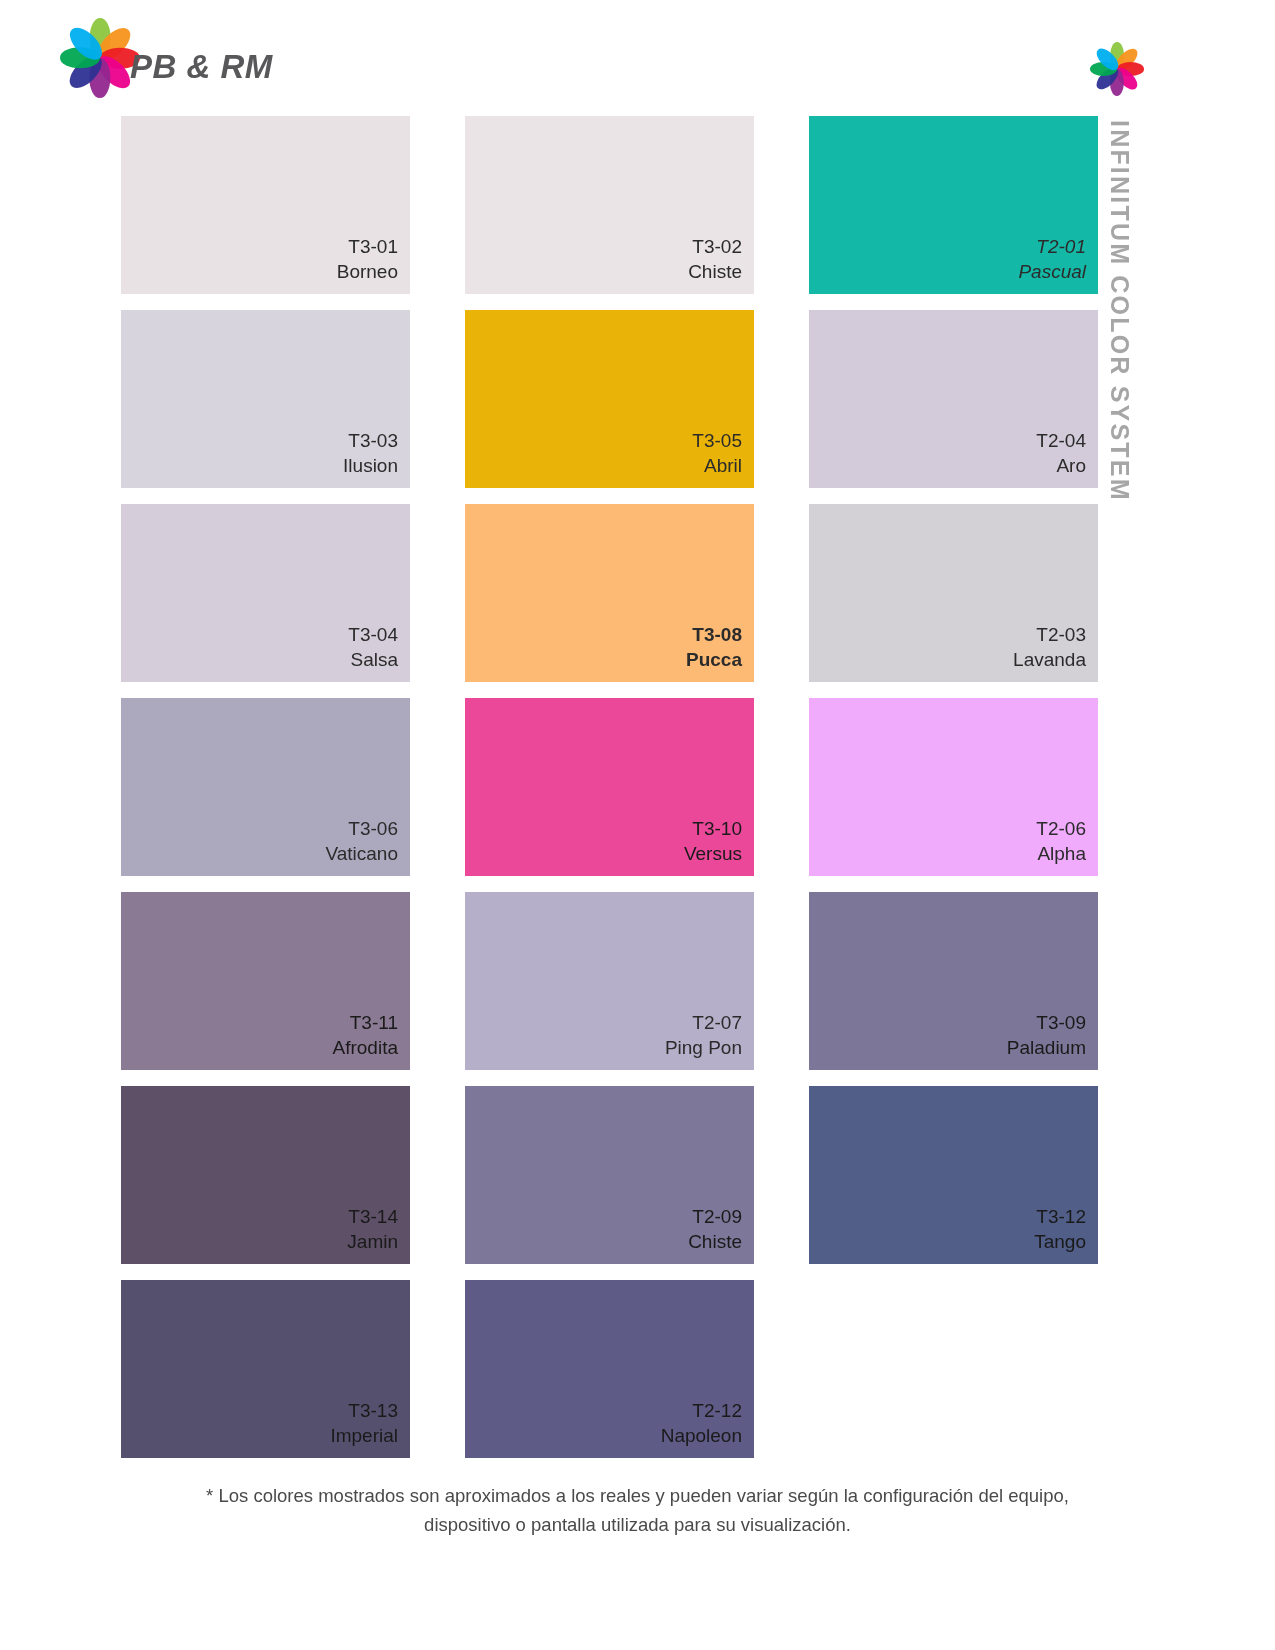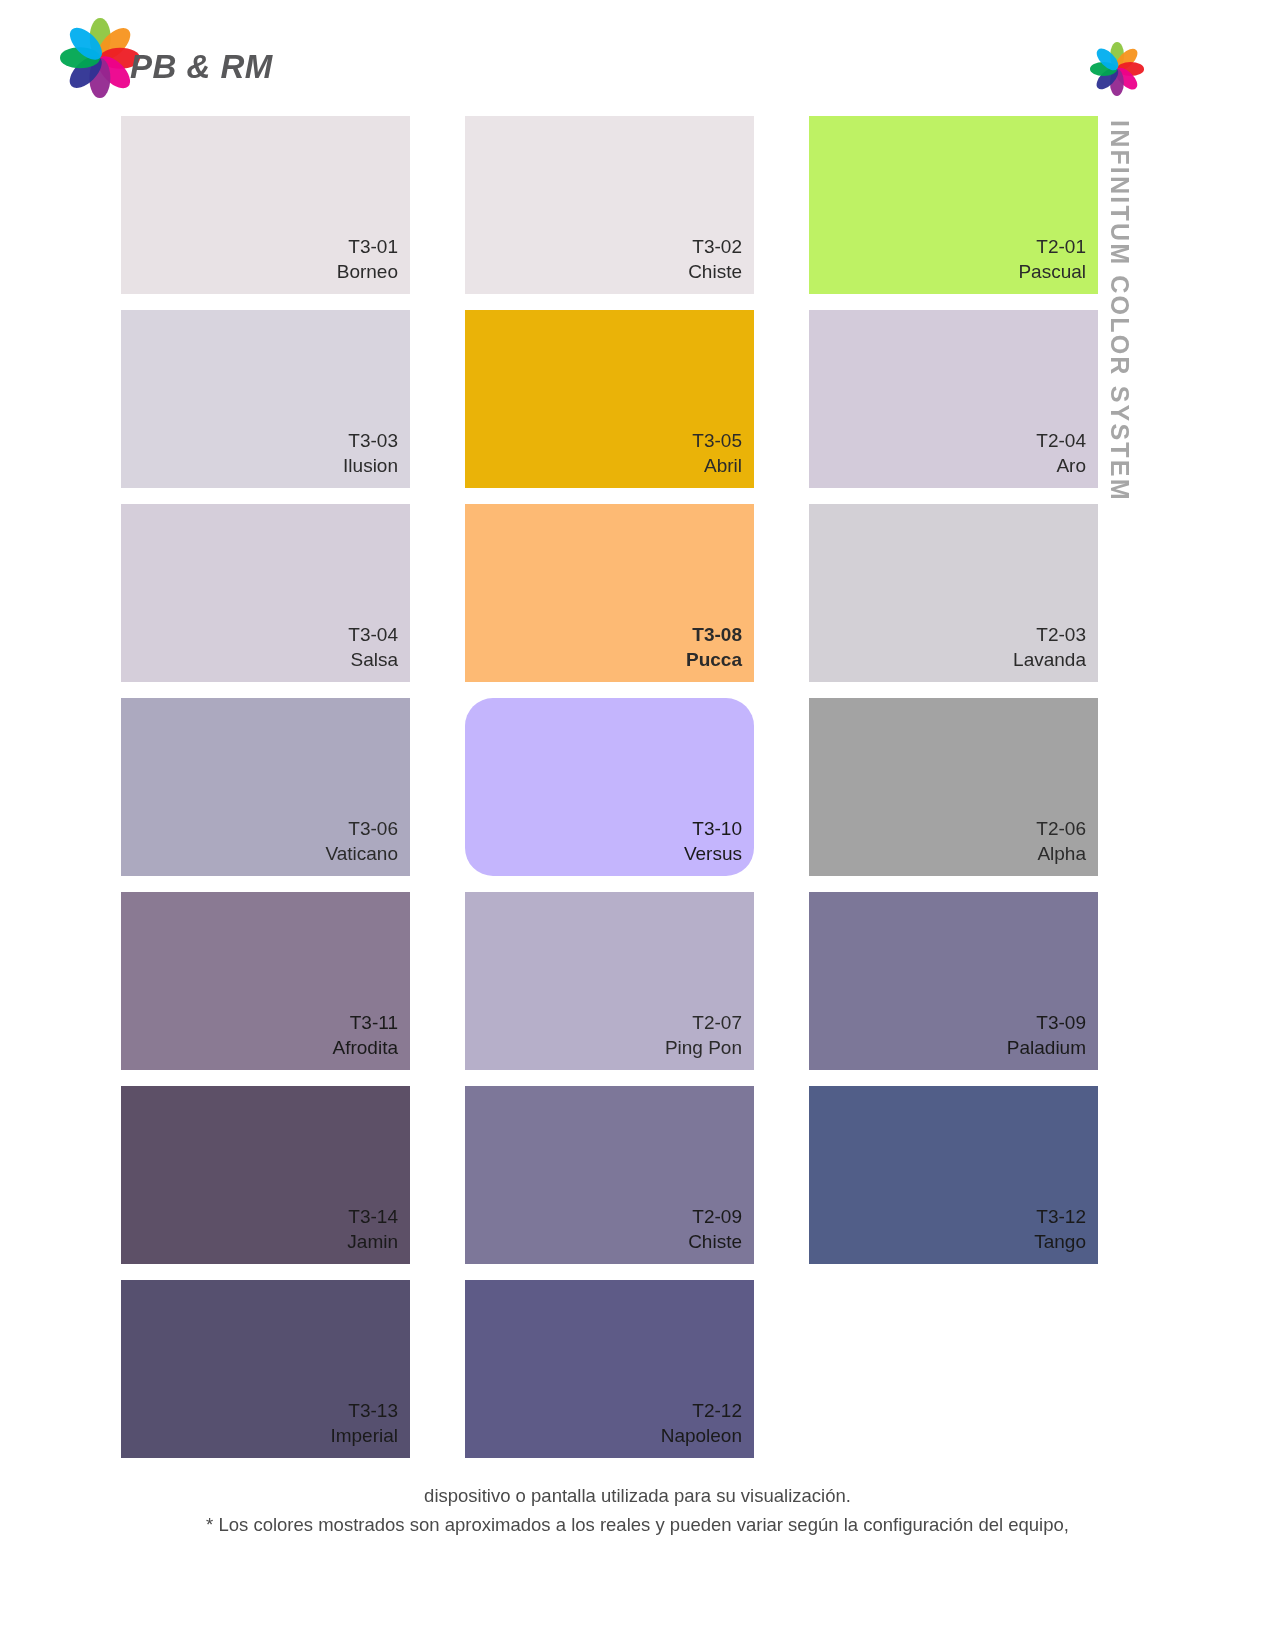--- a/index.html
+++ b/index.html
@@ -174,21 +174,21 @@
         <span class="swatch-code">T3-01</span>
         <span class="swatch-name">Borneo</span>
       </div>
     </div>
     <div class="swatch" style="background: rgb(234, 228, 231);">
       <div class="swatch-labels">
         <span class="swatch-code">T3-02</span>
         <span class="swatch-name">Chiste</span>
       </div>
     </div>
-    <div class="swatch" style="background: #bef264;">
+    <div class="swatch" style="background: #14b8a6; font-style: italic;">
       <div class="swatch-labels">
         <span class="swatch-code">T2-01</span>
         <span class="swatch-name">Pascual</span>
       </div>
     </div>
     <div class="swatch" style="background: rgb(216, 212, 222);">
       <div class="swatch-labels">
         <span class="swatch-code">T3-03</span>
         <span class="swatch-name">Ilusion</span>
       </div>
@@ -222,27 +222,27 @@
         <span class="swatch-code">T2-03</span>
         <span class="swatch-name">Lavanda</span>
       </div>
     </div>
     <div class="swatch" style="background: rgb(172, 169, 191);">
       <div class="swatch-labels">
         <span class="swatch-code">T3-06</span>
         <span class="swatch-name">Vaticano</span>
       </div>
     </div>
-    <div class="swatch dark" style="background: #c4b5fd; border-radius: 28px;">
+    <div class="swatch dark" style="background: #ec4899;">
       <div class="swatch-labels">
         <span class="swatch-code">T3-10</span>
         <span class="swatch-name">Versus</span>
       </div>
     </div>
-    <div class="swatch" style="background: #a3a3a3; text-decoration: underline;">
+    <div class="swatch" style="background: #f0abfc; text-decoration: underline;">
       <div class="swatch-labels">
         <span class="swatch-code">T2-06</span>
         <span class="swatch-name">Alpha</span>
       </div>
     </div>
     <div class="swatch dark" style="background: rgb(138, 122, 147);">
       <div class="swatch-labels">
         <span class="swatch-code">T3-11</span>
         <span class="swatch-name">Afrodita</span>
       </div>
@@ -285,15 +285,15 @@
     </div>
     <div class="swatch dark" style="background: rgb(94, 91, 135);">
       <div class="swatch-labels">
         <span class="swatch-code">T2-12</span>
         <span class="swatch-name">Napoleon</span>
       </div>
     </div>
   </div>
 
 <div class="footer">
+  <span class="footer-line">*  Los colores mostrados son aproximados a los reales y pueden variar según la configuración del equipo,</span>
   <span class="footer-line">dispositivo o pantalla utilizada para su visualización.</span>
-  <span class="footer-line">*  Los colores mostrados son aproximados a los reales y pueden variar según la configuración del equipo,</span>
 </div>
 
 </body></html>

